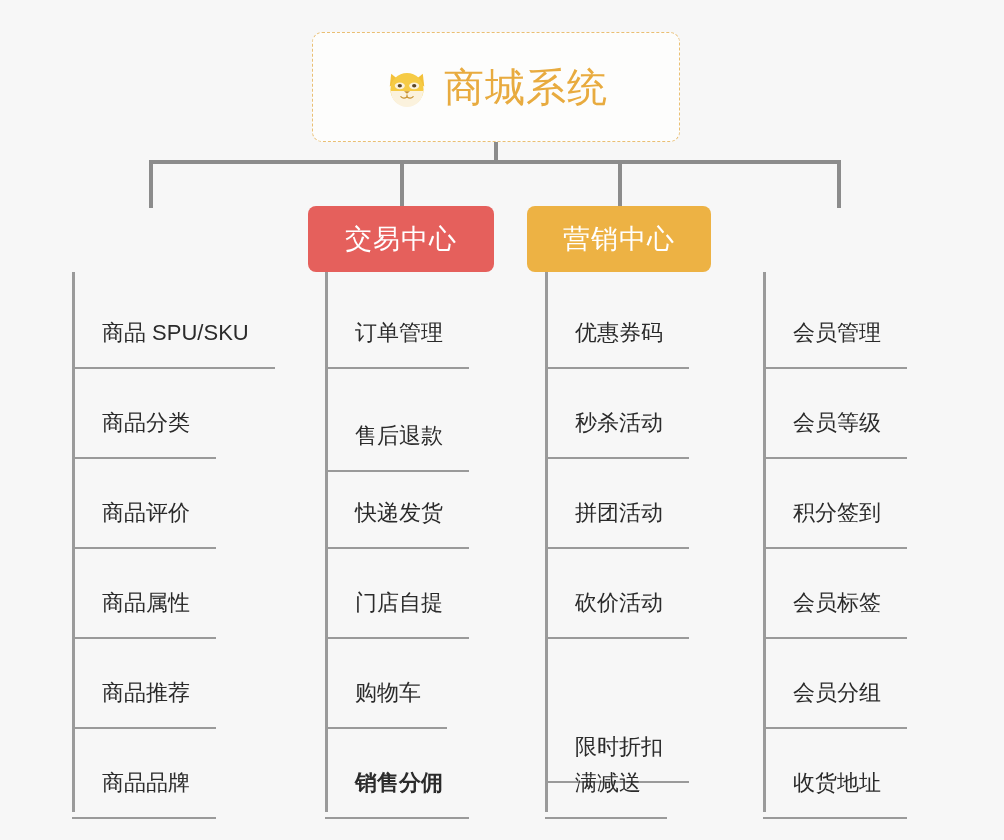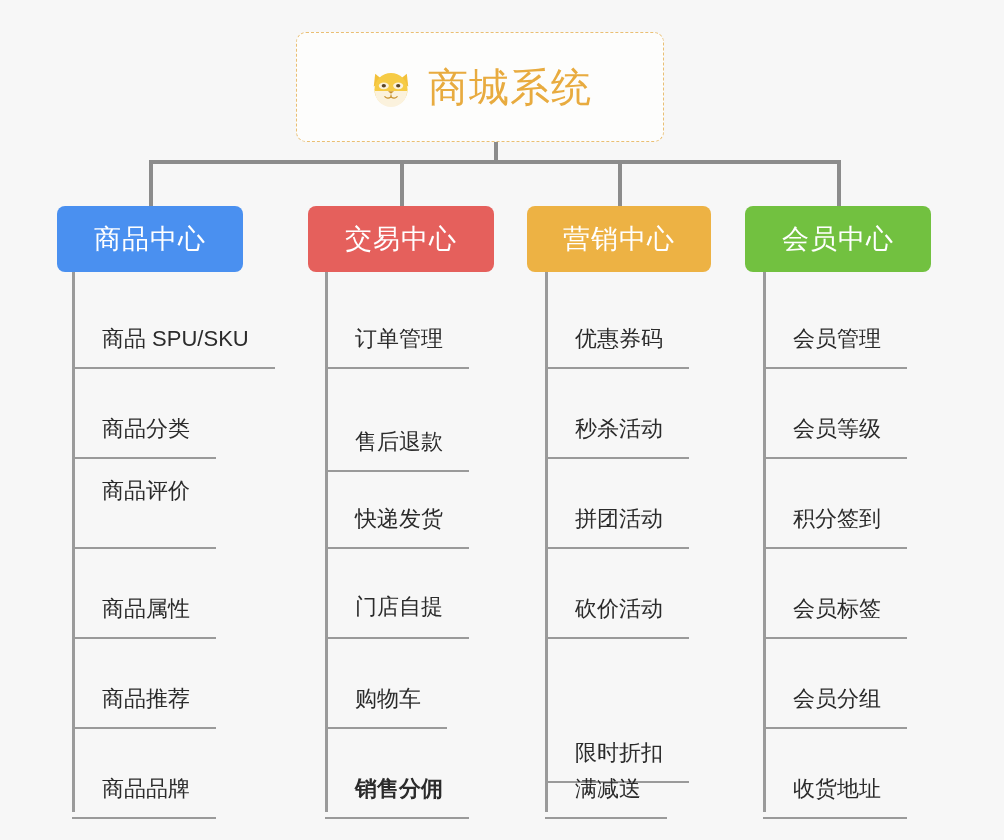--- a/index.html
+++ b/index.html
@@ -16,21 +16,21 @@
 
   #mindmap {
     position: relative;
     width: 1004px;
     height: 840px;
   }
 
   
   .root-node {
     position: absolute;
-    left: 296px;
+    left: 312px;
     top: 32px;
     width: 368px;
     height: 110px;
     box-sizing: border-box;
     background: #fdfdfc;
     border: 1px dashed #eabf73;
     border-radius: 10px;
     display: flex;
     align-items: center;
     justify-content: center;
@@ -91,21 +91,21 @@
   }
   .leaf-item {
     position: absolute;
     left: 0;
     box-sizing: border-box;
     height: 97px;
     display: flex;
     align-items: flex-end;
     justify-content: center;
     border-bottom: 2px solid #9a9a9a;
-    padding-bottom: 16px;
+    padding-bottom: 22px;
   }
   .leaf-label {
     font-size: 22px;
     color: #2b2b2b;
     white-space: nowrap;
     padding: 0 26px 0 30px;
     line-height: 1.1;
   }
 </style>
 </head>
@@ -140,42 +140,36 @@
     <span class="root-title">商城系统</span>
   </div>
 
   <div class="conn conn-v" style="left:494px; top:142px; height:22px;"></div>
   <div class="conn conn-h" style="left:149px; top:160px; width:692px;"></div>
   <div class="conn conn-v" style="left:149px; top:160px; height:48px;"></div>
   <div class="conn conn-v" style="left:400px; top:160px; height:48px;"></div>
   <div class="conn conn-v" style="left:618px; top:160px; height:48px;"></div>
   <div class="conn conn-v" style="left:837px; top:160px; height:48px;"></div>
 
-  <div class="cat-box" style="left: 57px; top: 206px; width: 186px; background: rgb(74, 144, 240);">
-    <span class="cat-label">商品中心</span>
-  </div>
   <div class="cat-box" style="left: 527px; top: 206px; width: 184px; background: rgb(237, 178, 68);">
     <span class="cat-label">营销中心</span>
   </div>
   <div class="cat-box" style="left: 308px; top: 206px; width: 186px; background: rgb(229, 96, 92);">
     <span class="cat-label">交易中心</span>
   </div>
-  <div class="cat-box" style="left: 745px; top: 206px; width: 186px; background: rgb(114, 193, 64);">
-    <span class="cat-label">会员中心</span>
-  </div>
 
   <div class="leaf-col" style="left:72px;">
     <div class="leaf-spine" style="height:540px;"></div>
     <div class="leaf-item" style="top:0px;">
       <span class="leaf-label">商品 SPU/SKU</span>
     </div>
     <div class="leaf-item" style="top:90px;">
       <span class="leaf-label">商品分类</span>
     </div>
-    <div class="leaf-item" style="top:180px;align-items:center;">
+    <div class="leaf-item" style="top:180px;">
       <span class="leaf-label">商品评价</span>
     </div>
     <div class="leaf-item" style="top:270px;">
       <span class="leaf-label">商品属性</span>
     </div>
     <div class="leaf-item" style="top:360px;">
       <span class="leaf-label">商品推荐</span>
     </div>
     <div class="leaf-item" style="top:450px;">
       <span class="leaf-label">商品品牌</span>
@@ -186,21 +180,21 @@
     <div class="leaf-spine" style="height:540px;"></div>
     <div class="leaf-item" style="top:0px;">
       <span class="leaf-label">订单管理</span>
     </div>
     <div class="leaf-item" style="top:90px;margin-top:13px;">
       <span class="leaf-label">售后退款</span>
     </div>
     <div class="leaf-item" style="top:180px;">
       <span class="leaf-label">快递发货</span>
     </div>
-    <div class="leaf-item" style="top:270px;font-family:Liberation Mono, monospace;">
+    <div class="leaf-item" style="top:270px;">
       <span class="leaf-label">门店自提</span>
     </div>
     <div class="leaf-item" style="top:360px;">
       <span class="leaf-label">购物车</span>
     </div>
     <div class="leaf-item" style="top:450px;font-weight:bold;">
       <span class="leaf-label">销售分佣</span>
     </div>
   </div>
 

